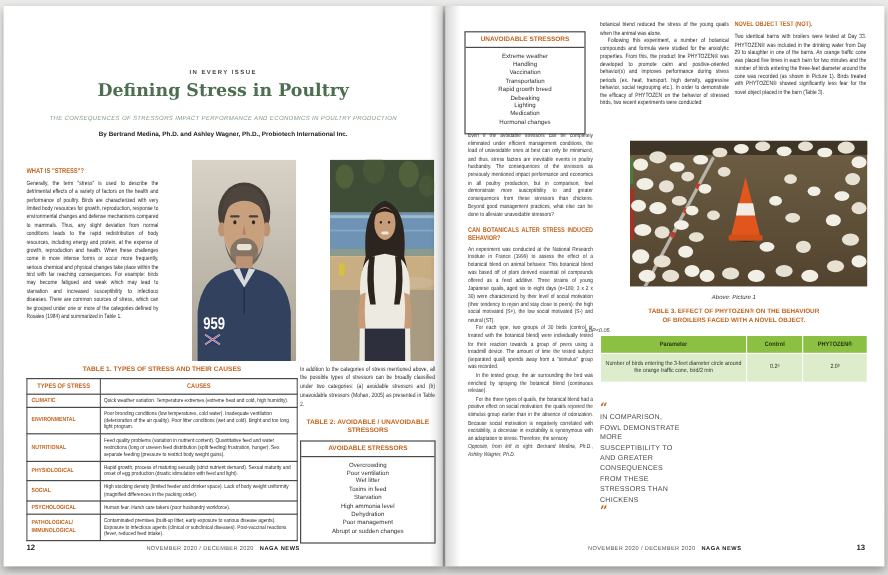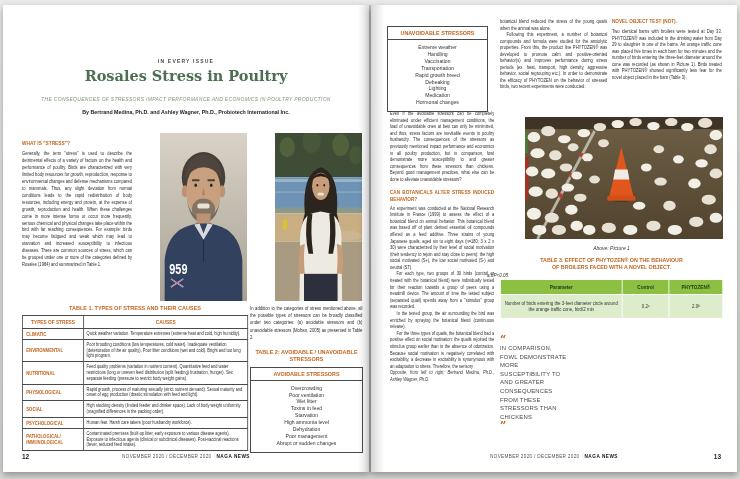--- a/index.html
+++ b/index.html
@@ -105,21 +105,21 @@
 </style>
 </head>
 <body>
 
 <div class="spread">
 
   <section class="page left">
 
 
     <div class="kicker">IN EVERY ISSUE</div>
-    <h1 class="article-title">Rosales Stress in Poultry</h1>
+    <h1 class="article-title">Defining Stress in Poultry</h1>
     <div class="article-subtitle">THE CONSEQUENCES OF STRESSORS IMPACT PERFORMANCE AND ECONOMICS IN POULTRY PRODUCTION</div>
     <div class="byline">By Bertrand Medina, Ph.D. and Ashley Wagner, Ph.D., Probiotech International Inc.</div>
 
     <div class="lcol1">
       <h4 class="section-heading">WHAT IS "STRESS"?</h4>
       <p class="jt">Generally, the term "stress" is used to describe the detrimental effects of a variety of factors on the health and performance of poultry. Birds are characterized with very limited body resources for growth, reproduction, response to environmental changes and defense mechanisms compared to mammals. Thus, any slight deviation from normal conditions leads to the rapid redistribution of body resources, including energy and protein, at the expense of growth, reproduction and health. When these challenges come in more intense forms or occur more frequently, serious chemical and physical changes take place within the bird with far reaching consequences. For example: birds may become fatigued and weak which may lead to starvation and increased susceptibility to infectious diseases. There are common sources of stress, which can be grouped under one or more of the categories defined by Rosales (1984) and summarized in Table 1.</p>
     </div>
 
     <div class="photo photo-medina">
       <svg viewBox="0 0 112 167" preserveAspectRatio="none">

